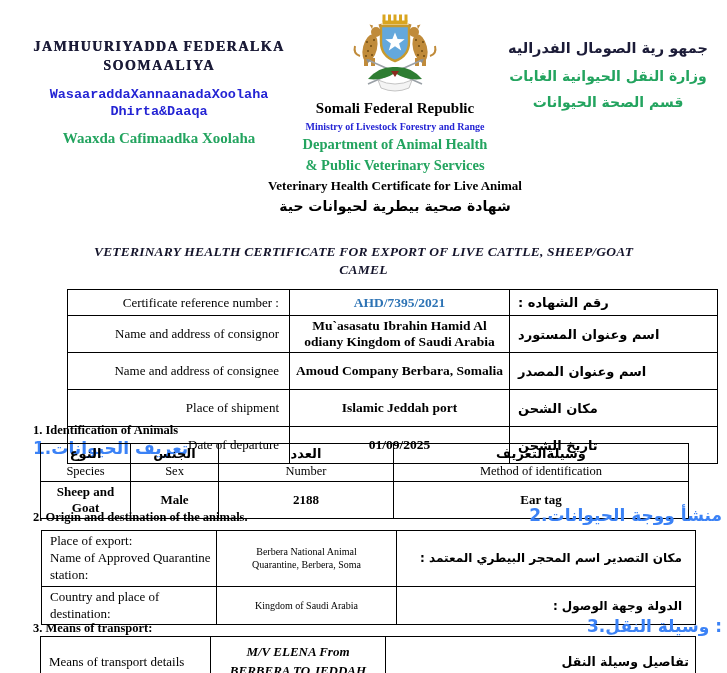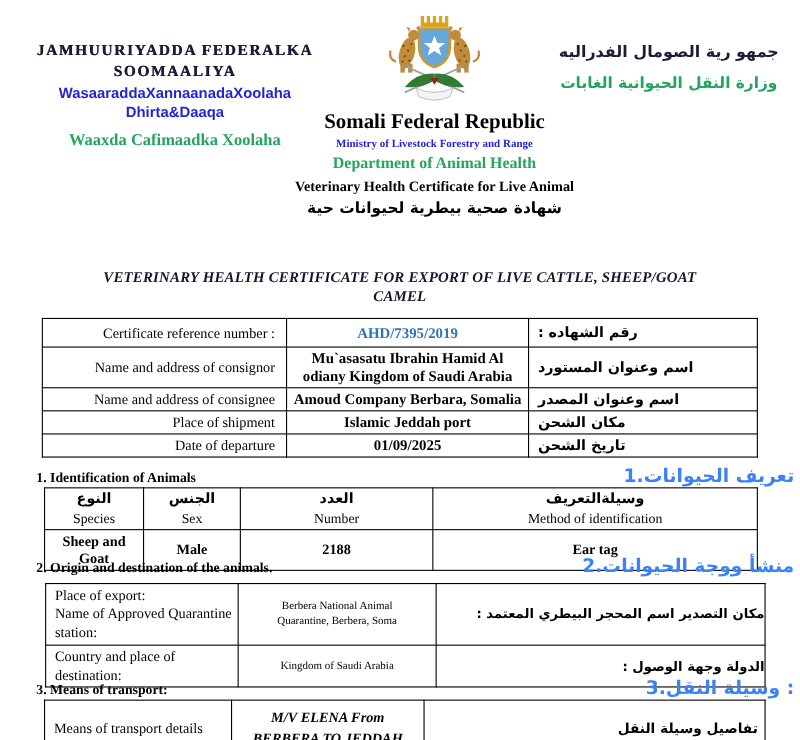--- a/index.html
+++ b/index.html
@@ -3,29 +3,29 @@
 <meta charset="utf-8">
 <style>
   * { margin:0; padding:0; box-sizing:border-box; }
   body { background:#fff; font-family:"Liberation Serif", serif; }
   .page { position:relative; width:727px; height:673px; background:#fff; overflow:hidden; }
 
   
   .hdr-left { position:absolute; left:28px; top:38px; width:262px; text-align:center; }
   .hdr-left .caps { font-family:"Liberation Serif", serif; font-weight:bold; font-size:14px;
                     letter-spacing:1.5px; color:#1c1c38; line-height:1.35; text-shadow:0.4px 0 #1c1c38; }
-  .hdr-left .blue { font-family:Liberation Sans, sans-serif; font-weight:bold;
+  .hdr-left .blue { margin-top:10px; font-family:Liberation Mono, monospace; font-weight:bold;
                     font-size:13.5px; color:#2424d4; line-height:1.3; }
   .hdr-left .green { margin-top:9px; font-weight:bold; font-size:15px; color:#23a45f; }
 
   .emblem { position:absolute; left:344px; top:10px; width:102px; height:86px; }
 
   .hdr-center { position:absolute; left:250px; top:100px; width:290px; text-align:center; }
   .hdr-center div { margin-bottom:4px; font-weight:bold; }
-  .hc1 { font-size:19px; color:#000; }
+  .hc1 { font-size:15px; color:#000; }
   .hc2 { font-size:10px; color:#2424d4; }
   .hc3, .hc4 { font-size:14.5px; color:#23a45f; }
   .hc5 { font-size:13px; color:#000; }
   .hc6 { font-size:14px; color:#000; font-family:"DejaVu Sans", sans-serif; direction:rtl; }
 
   .hdr-right { position:absolute; left:492px; top:40px; width:232px; text-align:center; direction:rtl;
                font-family:"DejaVu Sans", sans-serif; font-weight:bold; }
   .hr1 { font-size:14.5px; color:#1c1c38; margin-bottom:12px; }
   .hr2, .hr3, .hr4 { font-size:14px; color:#23a45f; margin-bottom:10px; }
 
@@ -33,51 +33,51 @@
   .title { position:absolute; left:0; top:243px; width:727px; text-align:center;
            font-weight:bold; font-style:italic; font-size:13.5px; color:#14142b;
            white-space:pre-line; line-height:1.35; letter-spacing:0.2px; }
 
   
   table { border-collapse:collapse; table-layout:fixed; }
   td { border:1.5px solid #000; vertical-align:middle; padding:2px 4px; color:#000; }
   .pre { white-space:pre-line; }
 
   .t1wrap { position:absolute; left:38px; top:289px; }
-  .t1 { width:650px; }
+  .t1 { width:650px;margin-left:29px; }
   .t1 td.lbl { text-align:right; padding-right:10px; font-size:13px; }
   .t1 td.val { text-align:center; font-weight:bold; font-size:13.5px; }
   .t1 td.val.blue { color:#2e74b5; }
   .t1 td.arb { direction:rtl; text-align:left; padding-left:8px; font-weight:bold; font-size:13px;
                font-family:"DejaVu Sans", sans-serif; }
   .t1 tr.r1 td { height:26px; }
   .t1 tr.r2 td { height:36px; }
-  .t1 tr.r3 td, .t1 tr.r4 td, .t1 tr.r5 td { height:21px; }
+  .t1 tr.r3 td, .t1 tr.r4 td, .t1 tr.r5 td { height:37px; }
 
   .secrow { position:absolute; left:33px; width:689px; display:flex; justify-content:space-between;
             align-items:baseline; }
   .sec-en { font-weight:bold; font-size:12.5px; color:#000; }
   .sec-ar { direction:ltr; font-weight:bold; font-size:17px; color:#3b82f6;
             font-family:"DejaVu Sans", sans-serif; }
-  .s1 { top:423px; } .s2 { top:505px; } .s3 { top:616px; }
+  .s1 { top:423px;flex-direction:column; } .s2 { top:505px; } .s3 { top:616px; }
 
   .t2wrap { position:absolute; left:40px; top:443px; }
   .t2 { width:648px; }
   .t2 td { text-align:center; }
   .t2 .hdr-ar { display:block; font-weight:bold; font-size:13px; font-family:"DejaVu Sans", sans-serif;
                 direction:rtl; line-height:1.3; }
   .t2 .hdr-en { display:block; font-size:12.5px; line-height:1.3; }
   .t2 tr.hd td { height:37px; }
   .t2 tr.dt td { height:21px; font-weight:bold; font-size:13px; }
 
   .t3wrap { position:absolute; left:41px; top:530px; }
   .t3 { width:654px; }
   .t3 td.lbl { text-align:left; padding-left:8px; font-size:13px; line-height:1.3; }
   .t3 td.val { text-align:center; font-weight:normal; font-size:10px; line-height:1.35; }
-  .t3 td.arb { direction:rtl; text-align:right; padding-right:0; font-weight:bold; font-size:12px;
+  .t3 td.arb { direction:rtl; text-align:right; padding-right:13px; font-weight:bold; font-size:12px;
                font-family:"DejaVu Sans", sans-serif; }
   .t3 tr.r1 td { height:55px; }
   .t3 tr.r2 td { height:25px; }
 
   .t4wrap { position:absolute; left:40px; top:636px; }
   .t4 { width:655px; }
   .t4 td { height:50px; }
   .t4 td.lbl { text-align:left; padding-left:8px; font-size:13px; }
   .t4 td.val { text-align:center; font-weight:bold; font-style:italic; font-size:13px; line-height:1.4; }
   .t4 td.arb { direction:rtl; text-align:right; padding-right:6px; font-weight:bold; font-size:12.5px;
@@ -153,43 +153,45 @@
       <path d="M47 61 h8 l-4 6 z" fill="#8a2a1f"></path>
 
       <path d="M34 70 q17 8 34 0 l-3 8 q-14 6 -28 0 z" fill="#f4f4f4" stroke="#b5b5b5" stroke-width="0.8"></path>
     </svg>
   </div>
 
   <div class="hdr-center">
     <div class="hc1">Somali Federal Republic</div>
     <div class="hc2">Ministry of Livestock Forestry and Range</div>
     <div class="hc3">Department of Animal Health</div>
+    <div class="hc4">&amp; Public Veterinary Services</div>
     <div class="hc5">Veterinary Health Certificate for Live Animal</div>
     <div class="hc6">شهادة صحية بيطرية لحيوانات حية</div>
   </div>
 
   <div class="hdr-right">
     <div class="hr1">جمهو رية الصومال الفدراليه</div>
     <div class="hr2">وزارة النقل الحيوانية الغابات</div>
+    <div class="hr4">قسم الصحة الحيوانات</div>
   </div>
 
   <div class="title">VETERINARY HEALTH CERTIFICATE FOR EXPORT OF LIVE CATTLE, SHEEP/GOAT
 CAMEL</div>
 
   <div class="t1wrap">
     <table class="t1">
       <colgroup>
           <col style="width:222px">
           <col style="width:220px">
           <col style="width:208px">
         </colgroup>
       <tbody>
           <tr class="r1">
         <td class="lbl">Certificate reference number :</td>
-        <td class="val blue">AHD/7395/2019</td>
+        <td class="val blue">AHD/7395/2021</td>
         <td class="arb">رقم الشهاده :</td>
       </tr>
       <tr class="r2">
         <td class="lbl">Name and address of consignor</td>
         <td class="val pre">Mu`asasatu Ibrahin Hamid Al
 odiany Kingdom of Saudi Arabia</td>
         <td class="arb">اسم وعنوان المستورد</td>
       </tr>
       <tr class="r3">
         <td class="lbl">Name and address of consignee</td>

